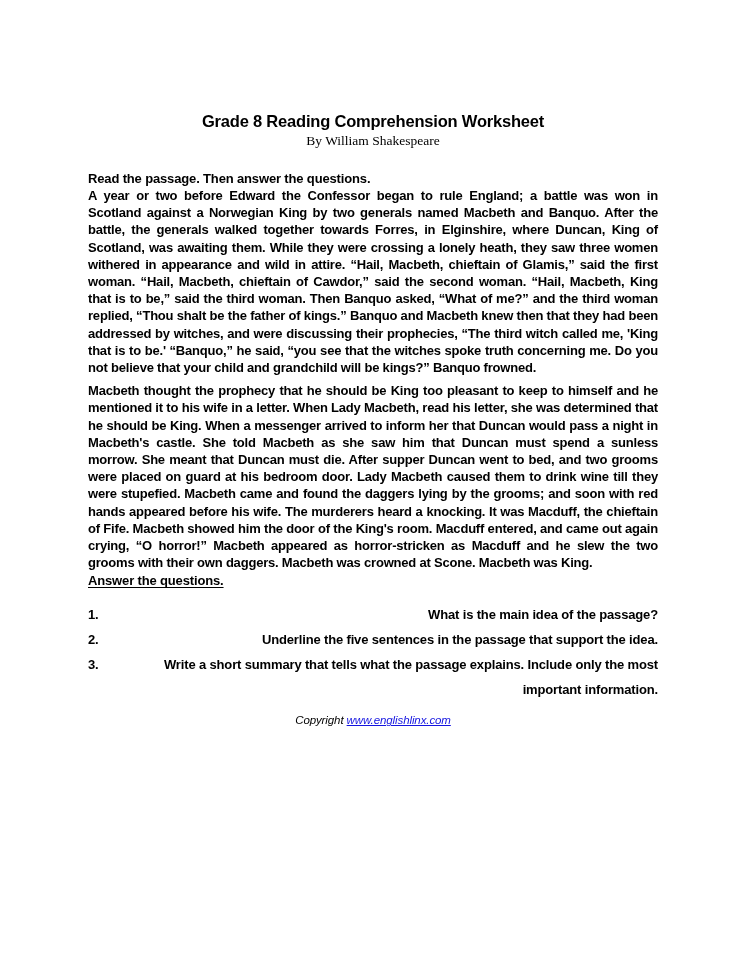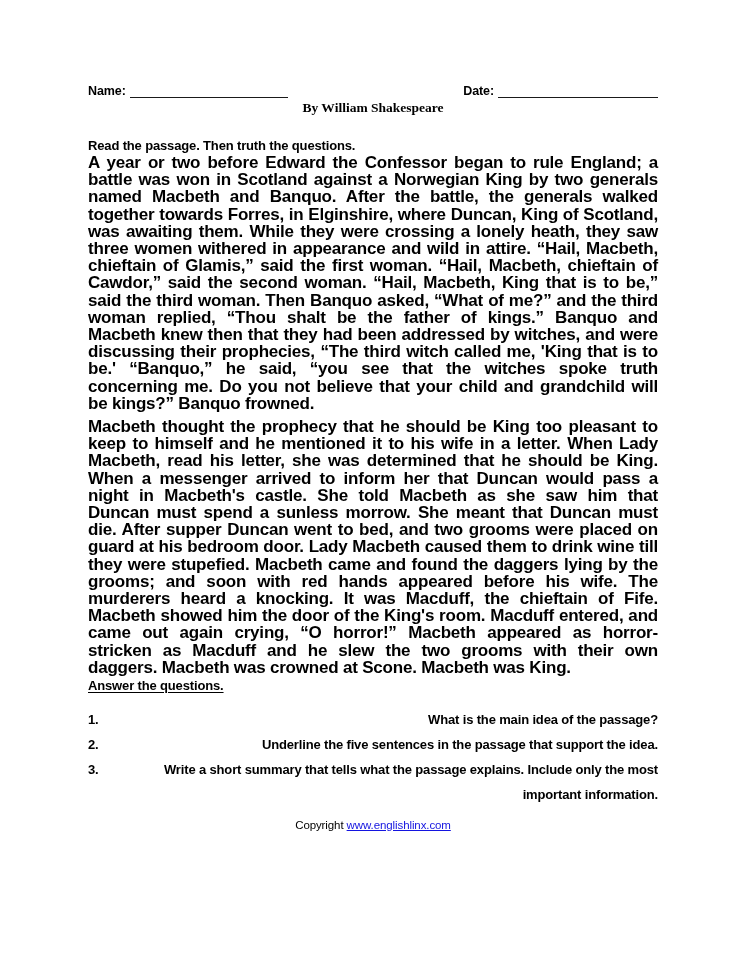--- a/index.html
+++ b/index.html
@@ -74,35 +74,35 @@
     text-align: center;
     font-family: "Liberation Serif", serif;
     font-weight: bold;
     font-size: 19px;
     margin-top: 25px;
     letter-spacing: 0.3px;
   }
   .story-author {
     text-align: center;
     font-family: "Liberation Serif", serif;
-    font-weight: bold;
+    font-weight: normal;
     font-size: 13.5px;
     margin-top: 2px;
   }
 
   
   .instruction {
     font-weight: bold;
     font-size: 13px;
     margin-top: 22px;
     letter-spacing: -0.15px;
   }
   .passage {
     font-weight: bold;
-    font-size: 17px;
+    font-size: 13px;
     text-align: justify;
     line-height: 17.2px;
     letter-spacing: -0.2px;
     margin-top: 1px;
     word-spacing: 0px;
   }
   .passage + .passage {
     margin-top: 6px;
   }
 
@@ -134,46 +134,38 @@
     max-width: 548px;
     text-align: right;
   }
 
   
   .footer {
     text-align: center;
     font-size: 11.5px;
     margin-top: 12px;
     letter-spacing: -0.1px;
+    font-style: italic;
   }
   .footer-link {
     color: #1414e0;
     text-decoration: underline;
   }
 </style>
 </head>
 <body>
 
 <div class="page">
   <div class="sheet">
 
-    <div class="namedate">
-      <div class="field">
-        <span class="field-label">Name:</span>
-        <span class="rule-name"></span>
-      </div>
-      <div class="field">
-        <span class="field-label">Date:</span>
-        <span class="rule-date"></span>
-      </div>
-    </div>
 
+    <div class="worksheet-title">Grade 8 Reading Comprehension Worksheet</div>
     <div class="story-author">By William Shakespeare</div>
 
-    <div class="instruction">Read the passage. Then truth the questions.</div>
+    <div class="instruction">Read the passage. Then answer the questions.</div>
 
     <div class="passage">A year or two before Edward the Confessor began to rule England; a battle was won in Scotland against a Norwegian King by two generals named Macbeth and Banquo. After the battle, the generals walked together towards Forres, in Elginshire, where Duncan, King of Scotland, was awaiting them. While they were crossing a lonely heath, they saw three women withered in appearance and wild in attire. “Hail, Macbeth, chieftain of Glamis,” said the first woman. “Hail, Macbeth, chieftain of Cawdor,” said the second woman. “Hail, Macbeth, King that is to be,” said the third woman. Then Banquo asked, “What of me?” and the third woman replied, “Thou shalt be the father of kings.” Banquo and Macbeth knew then that they had been addressed by witches, and were discussing their prophecies, “The third witch called me, 'King that is to be.'  “Banquo,” he said, “you see that the witches spoke truth concerning me. Do you not believe that your child and grandchild will be kings?” Banquo frowned.</div>
     <div class="passage">Macbeth thought the prophecy that he should be King too pleasant to keep to himself and he mentioned it to his wife in a letter. When Lady Macbeth, read his letter, she was determined that he should be King. When a messenger arrived to inform her that Duncan would pass a night in Macbeth's castle. She told Macbeth as she saw him that Duncan must spend a sunless morrow. She meant that Duncan must die. After supper Duncan went to bed, and two grooms were placed on guard at his bedroom door. Lady Macbeth caused them to drink wine till they were stupefied. Macbeth came and found the daggers lying by the grooms; and soon with red hands appeared before his wife. The murderers heard a knocking. It was Macduff, the chieftain of Fife. Macbeth showed him the door of the King's room. Macduff entered, and came out again crying, “O horror!” Macbeth appeared as horror-stricken as Macduff and he slew the two grooms with their own daggers. Macbeth was crowned at Scone. Macbeth was King.</div>
 
     <div class="answer-heading">Answer the questions.</div>
 
     <div class="qlist">
       <div class="qitem">
         <span class="qnum">1.</span>
         <span class="qtext">What is the main idea of the passage?</span>

